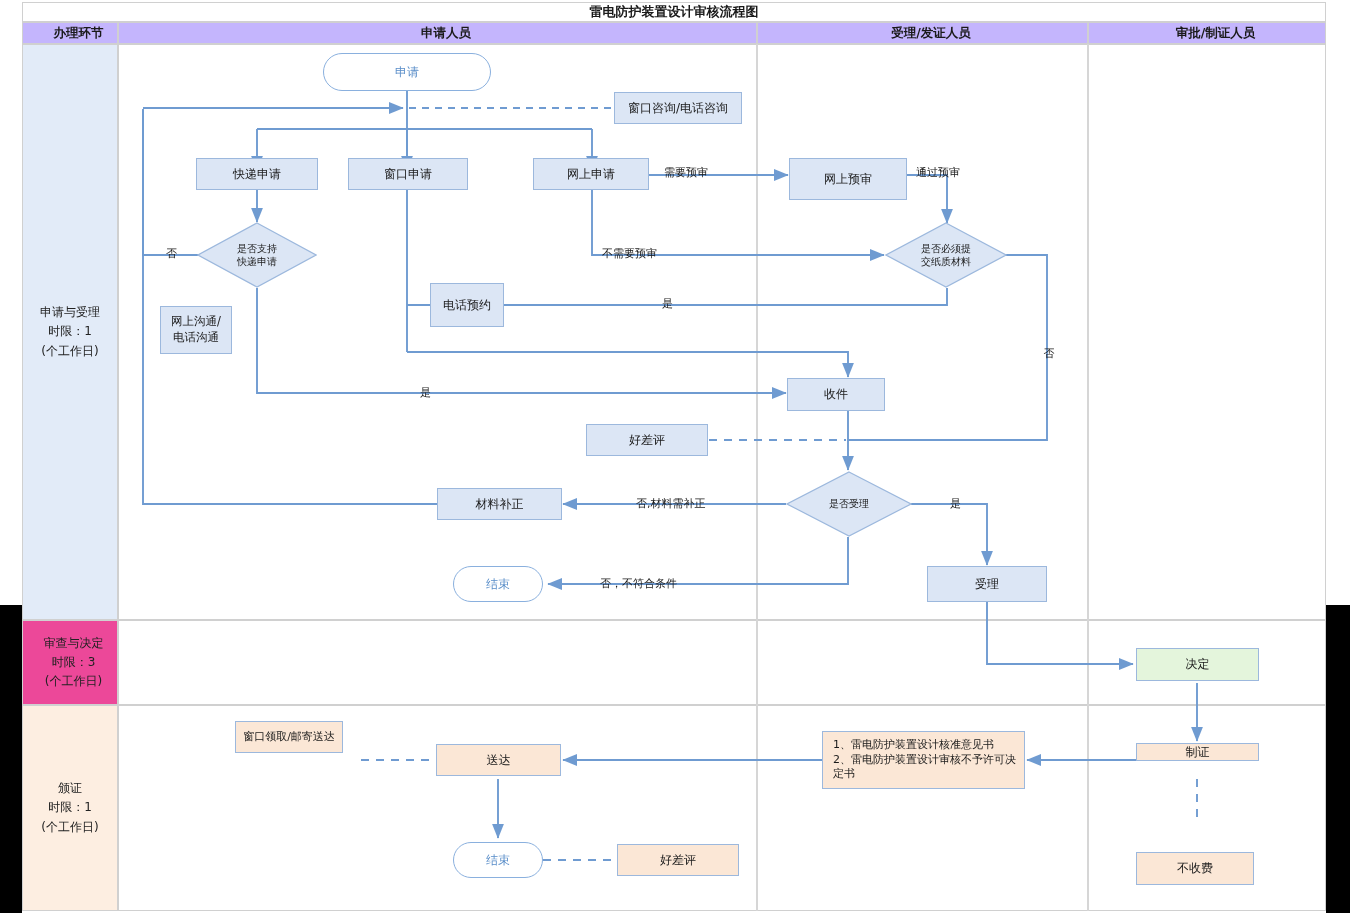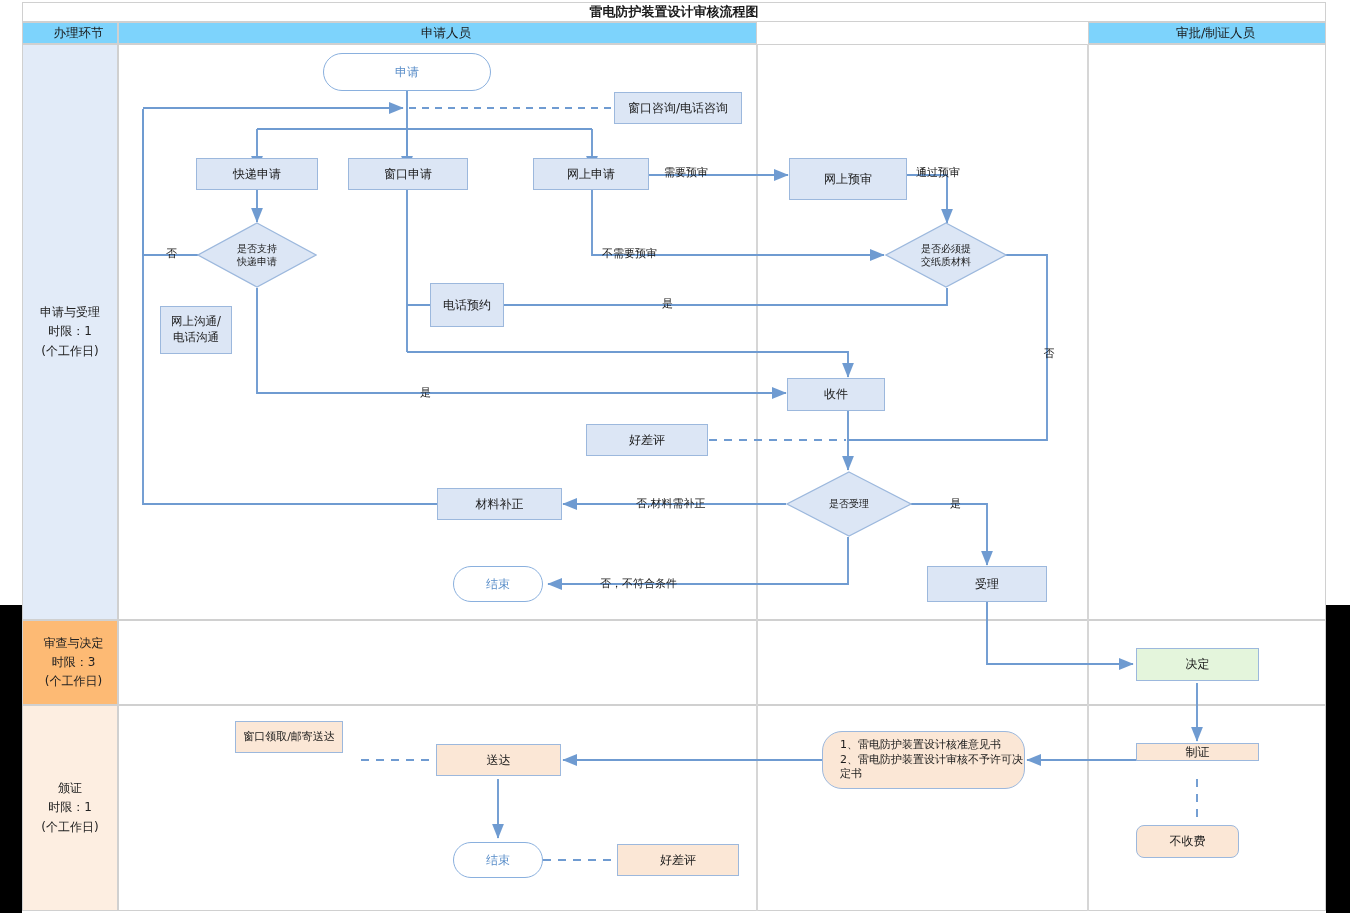--- a/index.html
+++ b/index.html
@@ -6,28 +6,28 @@
   body{font-family:"DejaVu Sans","Liberation Sans",sans-serif;}
   #page{position:relative;width:1350px;height:913px;background:#ffffff;overflow:hidden;}
   .vline{position:absolute;background:#d6d6d6;width:2px;}
 
   .title-cell{position:absolute;left:22px;top:2px;width:1304px;height:20px;
     box-sizing:border-box;border:1px solid #d0d0d0;background:#fff;
     display:flex;align-items:center;justify-content:center;
     font-size:13px;color:#1a1a1a;font-weight:600;}
 
   .hdr{position:absolute;height:22px;box-sizing:border-box;border:1px solid #d0d0d0;
-    background:#7dd3fc;display:flex;align-items:center;justify-content:center;
-    font-size:12.5px;color:#1a1a1a;font-weight:400;padding-left:17px;}
+    background:#c4b5fd;display:flex;align-items:center;justify-content:center;
+    font-size:12.5px;color:#1a1a1a;font-weight:700;padding-left:17px;}
 
   .lane-label{position:absolute;box-sizing:border-box;border:1px solid #d0d0d0;
     display:flex;align-items:center;justify-content:center;text-align:center;
     font-size:12px;color:#222;line-height:1.6;white-space:pre-line;}
   .lane-a{background:#e2ebf8;}
-  .lane-b{background:#fdba74;padding-left:7px;}
+  .lane-b{background:#ec4899;padding-left:7px;}
   .lane-c{background:#fdeee1;}
 
   .lane-body{position:absolute;box-sizing:border-box;border:1px solid #d0d0d0;background:#fff;}
 
   
   .node{position:absolute;box-sizing:border-box;display:flex;align-items:center;
     justify-content:center;text-align:center;font-size:12px;color:#1a1a1a;
     line-height:1.35;z-index:5;white-space:pre-line;}
   .rect-blue{background:#dce6f5;border:1px solid #9cb8dd;}
   .rect-peach{background:#fbe7d6;border:1px solid #9cb8dd;}
@@ -52,20 +52,21 @@
 
 <div id="page">
 
   <div class="blackbar" style="left:0;top:605px;width:22px;height:308px;"></div>
   <div class="blackbar" style="left:1326px;top:605px;width:24px;height:308px;"></div>
 
   <div class="title-cell">雷电防护装置设计审核流程图</div>
 
   <div class="hdr" style="left:22px;top:22px;width:96px;">办理环节</div>
   <div class="hdr" style="left:118px;top:22px;width:639px;">申请人员</div>
+  <div class="hdr" style="left:757px;top:22px;width:331px;">受理/发证人员</div>
   <div class="hdr" style="left:1088px;top:22px;width:238px;">审批/制证人员</div>
 
   <div class="lane-label lane-a" style="left:22px;top:44px;width:96px;height:576px;">申请与受理
 时限：1
 (个工作日)</div>
   <div class="lane-label lane-b" style="left:22px;top:620px;width:96px;height:85px;">审查与决定
 时限：3
 (个工作日)</div>
   <div class="lane-label lane-c" style="left:22px;top:705px;width:96px;height:206px;">颁证
 时限：1
@@ -197,23 +198,23 @@
       </svg>
     <div class="dlabel">是否受理</div>
   </div>
 
   <div class="node term" style="left:453px;top:566px;width:90px;height:36px;">结束</div>
   <div class="node rect-blue" style="left:927px;top:566px;width:120px;height:36px;">受理</div>
 
   <div class="node rect-green" style="left:1136px;top:648px;width:123px;height:33px;">决定</div>
 
   <div class="node rect-peach" style="left:1136px;top:743px;width:123px;height:18px;">制证</div>
-  <div class="node rect-peach" style="left:1136px;top:825px;width:103px;height:33px;border-radius:8px;">不收费</div>
-
-  <div class="node rect-peach" style="left:822px;top:731px;width:203px;height:58px;font-size:11px;text-align:left;justify-content:flex-start;padding-left:17px;border-radius:20px;">1、雷电防护装置设计核准意见书
+  <div class="node rect-peach" style="left:1136px;top:852px;width:118px;height:33px;">不收费</div>
+
+  <div class="node rect-peach" style="left:822px;top:731px;width:203px;height:58px;font-size:11px;text-align:left;justify-content:flex-start;padding-left:10px;">1、雷电防护装置设计核准意见书
 2、雷电防护装置设计审核不予许可决定书</div>
 
   <div class="node rect-peach" style="left:436px;top:744px;width:125px;height:32px;">送达</div>
   <div class="node rect-peach" style="left:235px;top:721px;width:108px;height:32px;font-size:11px;">窗口领取/邮寄送达</div>
 
   <div class="node term" style="left:453px;top:842px;width:90px;height:36px;">结束</div>
   <div class="node rect-peach" style="left:617px;top:844px;width:122px;height:32px;">好差评</div>
 
 </div>
 

